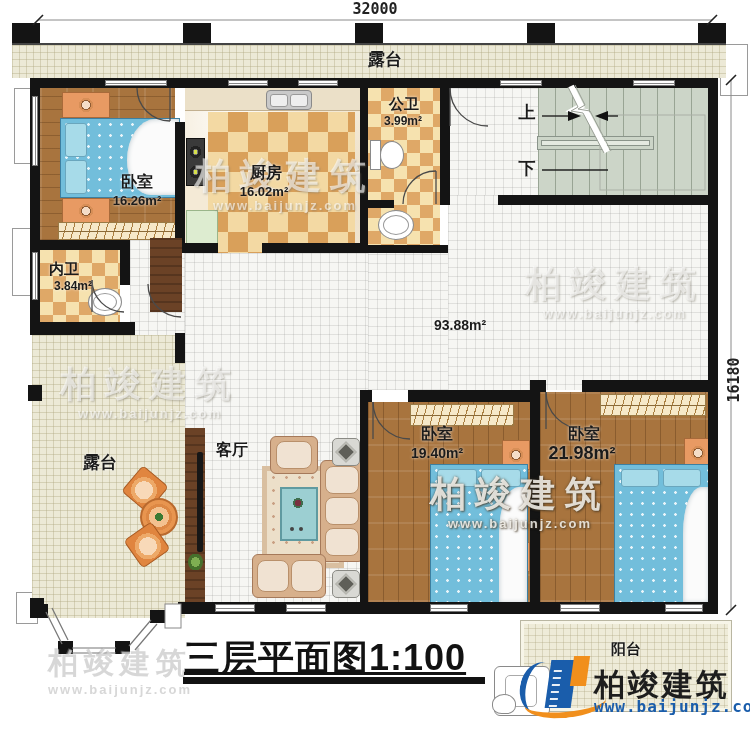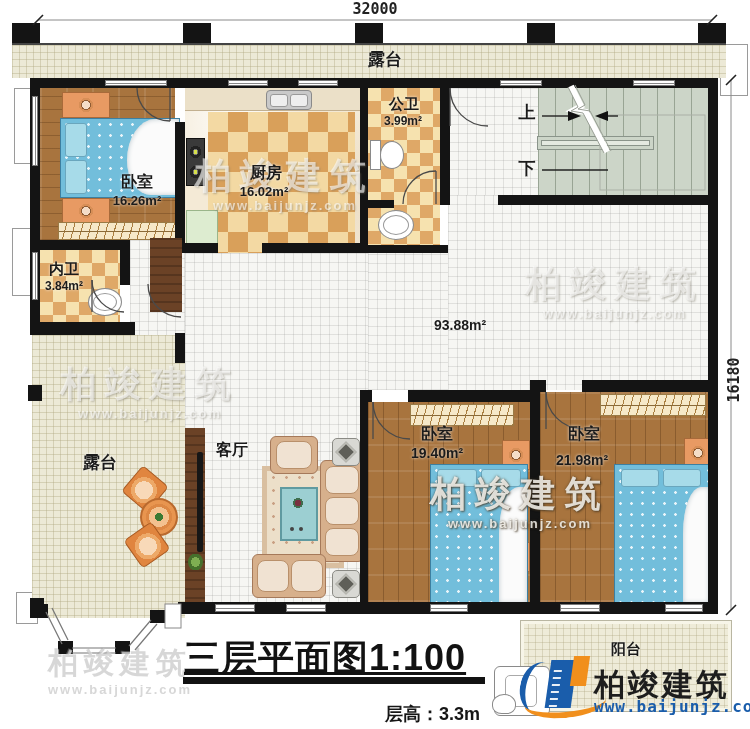--- a/index.html
+++ b/index.html
@@ -332,32 +332,31 @@
   <div class="label" style="left:137px;top:182px;font-size:16px;">卧室</div>
   <div class="label" style="left:137px;top:200px;font-size:13px;">16.26m²</div>
   <div class="label" style="left:266px;top:173px;font-size:16px;">厨房</div>
   <div class="label" style="left:264px;top:191px;font-size:13px;">16.02m²</div>
   <div class="label" style="left:404px;top:104px;font-size:15px;">公卫</div>
   <div class="label" style="left:403px;top:121px;font-size:12px;">3.99m²</div>
   <div class="label" style="left:527px;top:112px;font-size:17px;">上</div>
   <div class="label" style="left:527px;top:168px;font-size:17px;">下</div>
   <div class="label" style="left:460px;top:325px;font-size:14px;">93.88m²</div>
   <div class="label" style="left:64px;top:269px;font-size:15px;">内卫</div>
-  <div class="label" style="left:64px;top:286px;font-size:12px;">3.84m²</div>
+  <div class="label" style="left:73px;top:286px;font-size:12px;">3.84m²</div>
   <div class="label" style="left:100px;top:462px;font-size:17px;">露台</div>
   <div class="label" style="left:232px;top:450px;font-size:16px;">客厅</div>
   <div class="label" style="left:437px;top:434px;font-size:16px;">卧室</div>
   <div class="label" style="left:437px;top:453px;font-size:14px;">19.40m²</div>
   <div class="label" style="left:584px;top:434px;font-size:16px;">卧室</div>
-  <div class="label" style="left:582px;top:453px;font-size:14px;margin-top:7px;">21.98m²</div>
+  <div class="label" style="left:582px;top:453px;font-size:18px;">21.98m²</div>
   <div class="label" style="left:626px;top:649px;font-size:15px;">阳台</div>
 
   <div class="title" style="left:184px;top:634px;font-size:36px;text-decoration:underline;">三层平面图1:100</div>
   <div style="position:absolute;left:183px;top:677px;width:302px;height:7px;background:#121212;"></div>
-  <div class="footer-text" style="left:385px;top:702px;font-size:18px;">层高：3.3m</div>
 
   <div>
     <div style="position:absolute;left:520px;top:662px;width:34px;height:52px;border-left:6px solid #1a5dab;border-radius:50%;transform:rotate(12deg);"></div>
     <div style="position:absolute;left:524px;top:686px;width:82px;height:26px;border-bottom:6px solid #f18f1c;border-radius:50%;transform:rotate(-5deg);"></div>
     <div style="position:absolute;left:548px;top:660px;width:26px;height:48px;background:#1a5dab;transform:skewX(-8deg);
                 background-image:repeating-linear-gradient(0deg,rgba(255,255,255,.9) 0 2px,transparent 2px 7px);background-size:8px 100%;background-repeat:no-repeat;background-position:4px 6px;"></div>
     <div style="position:absolute;left:572px;top:656px;width:16px;height:30px;background:#f18f1c;transform:skewX(-8deg);"></div>
     <div class="brand-name" style="left:594px;top:664px;">柏竣建筑</div>
     <div class="brand-url" style="left:594px;top:697px;">www.baijunjz.com</div>
   </div>

